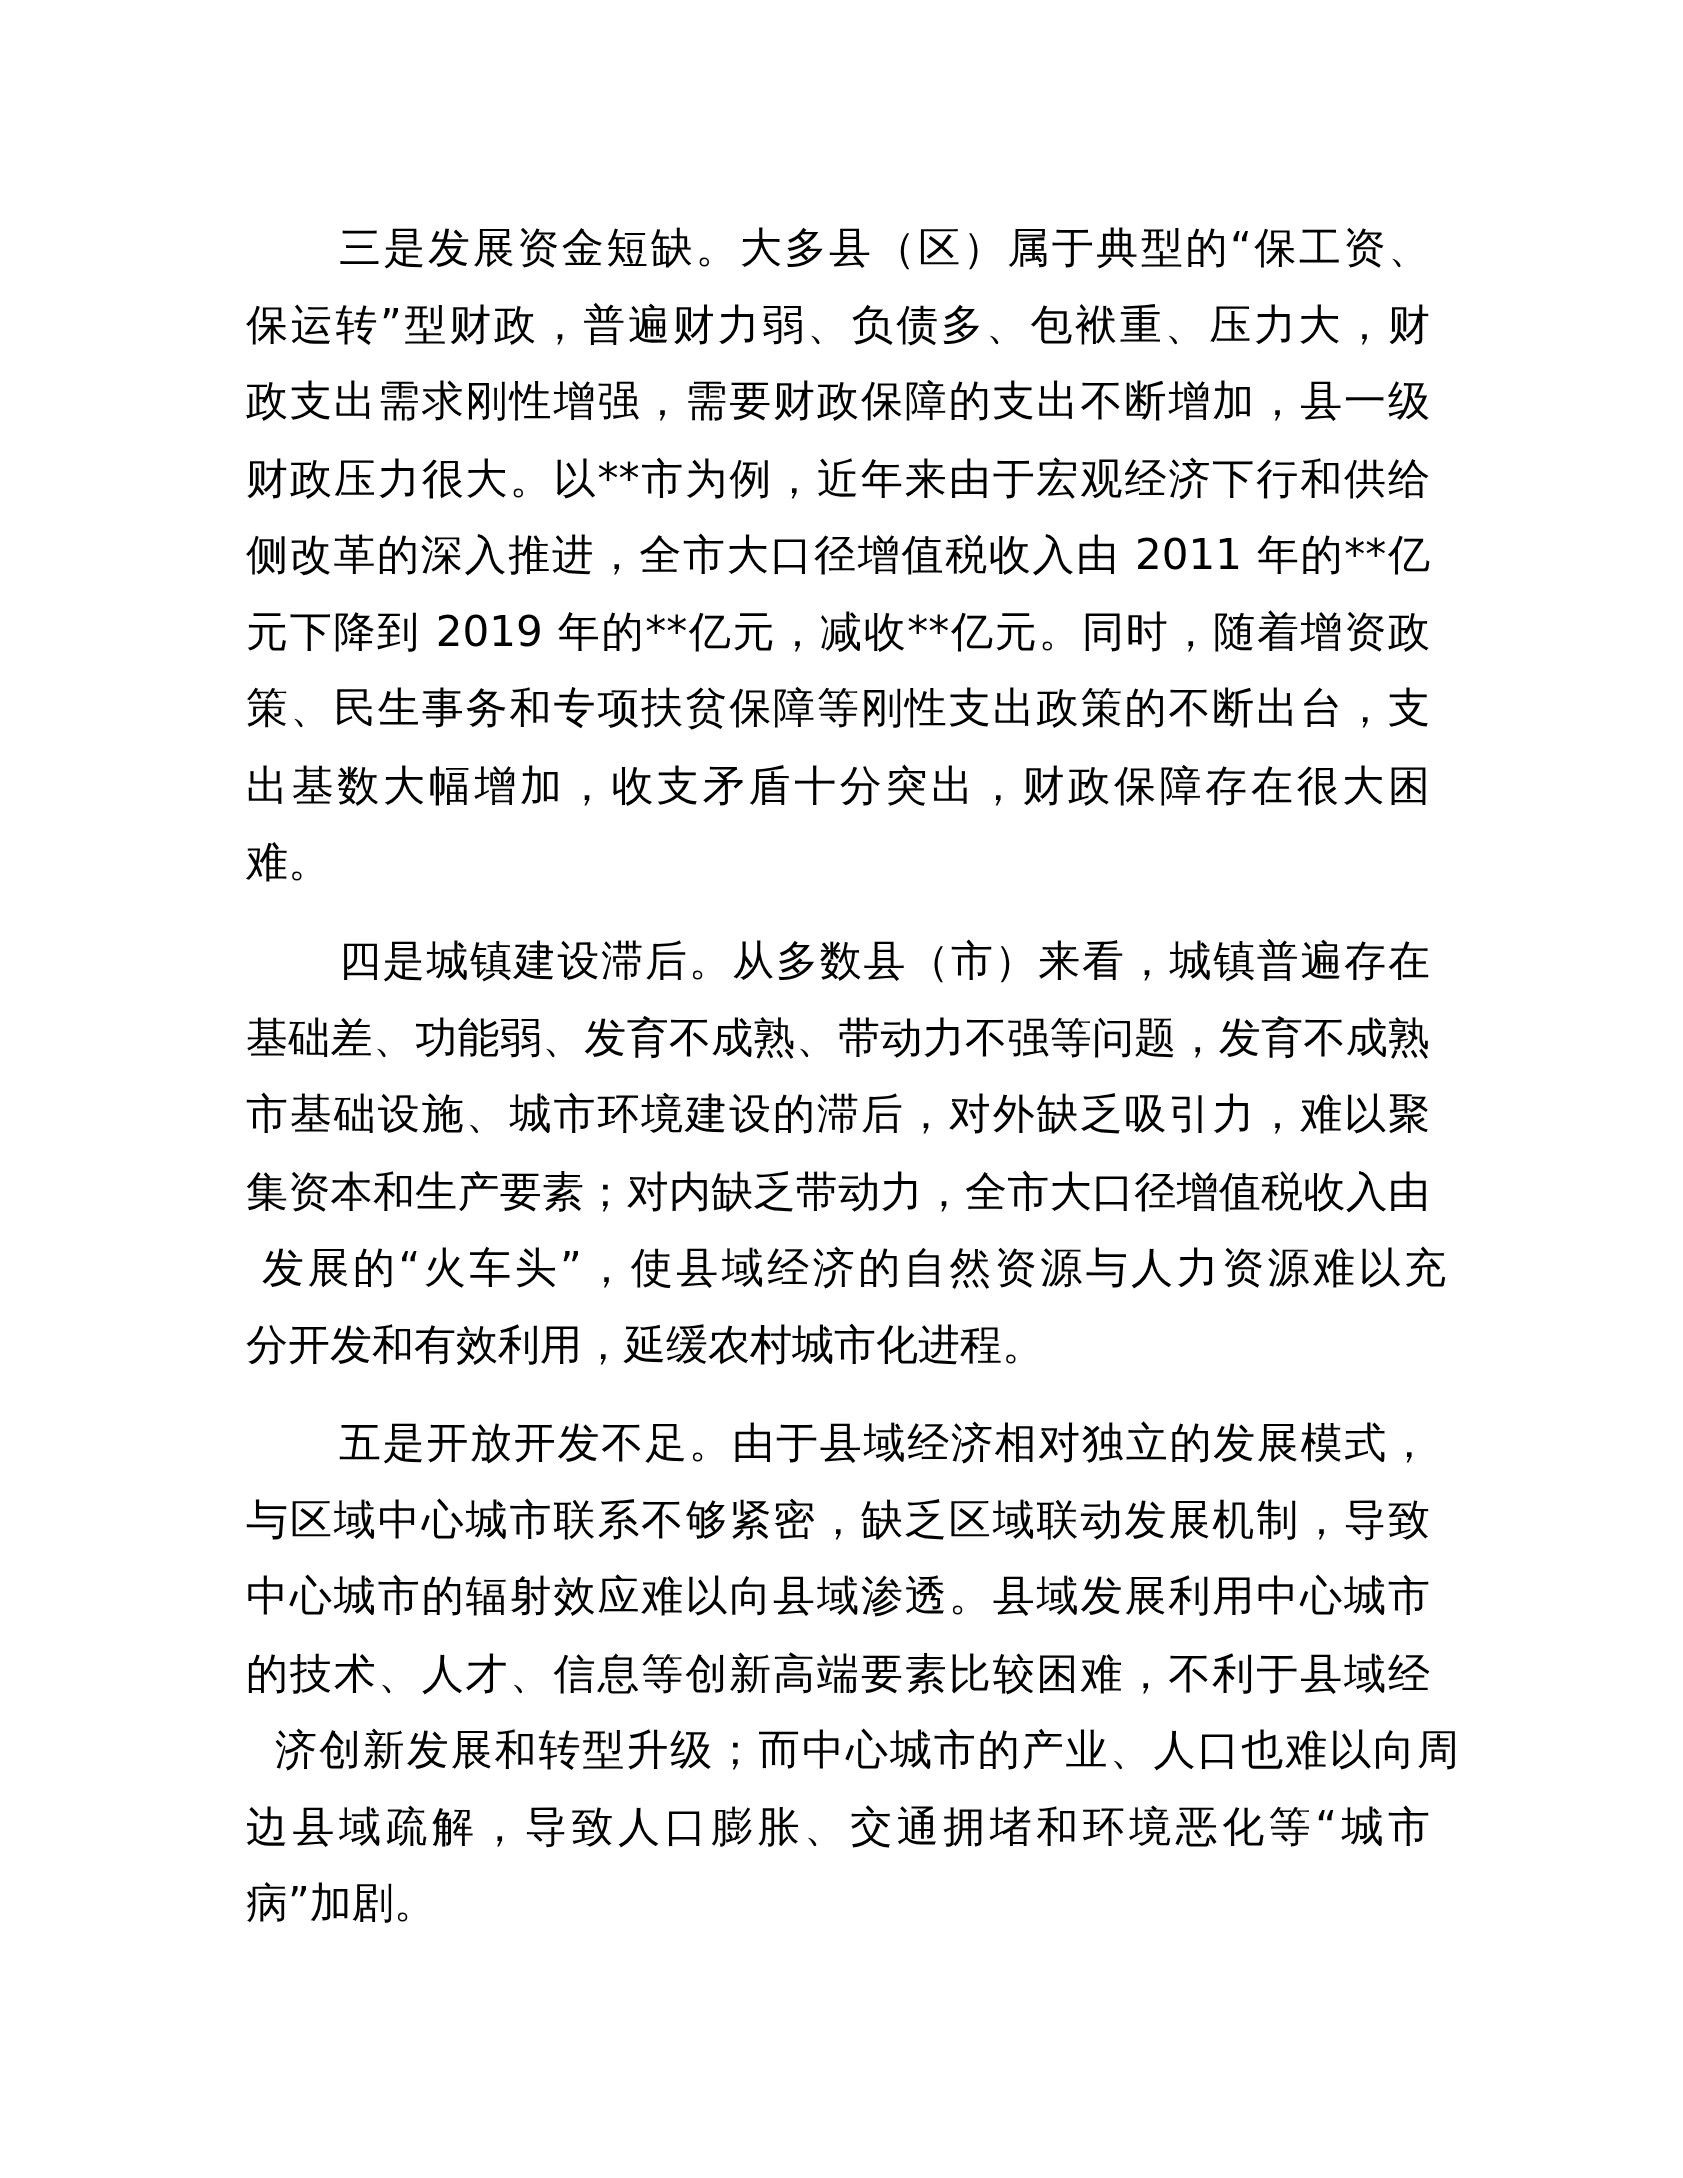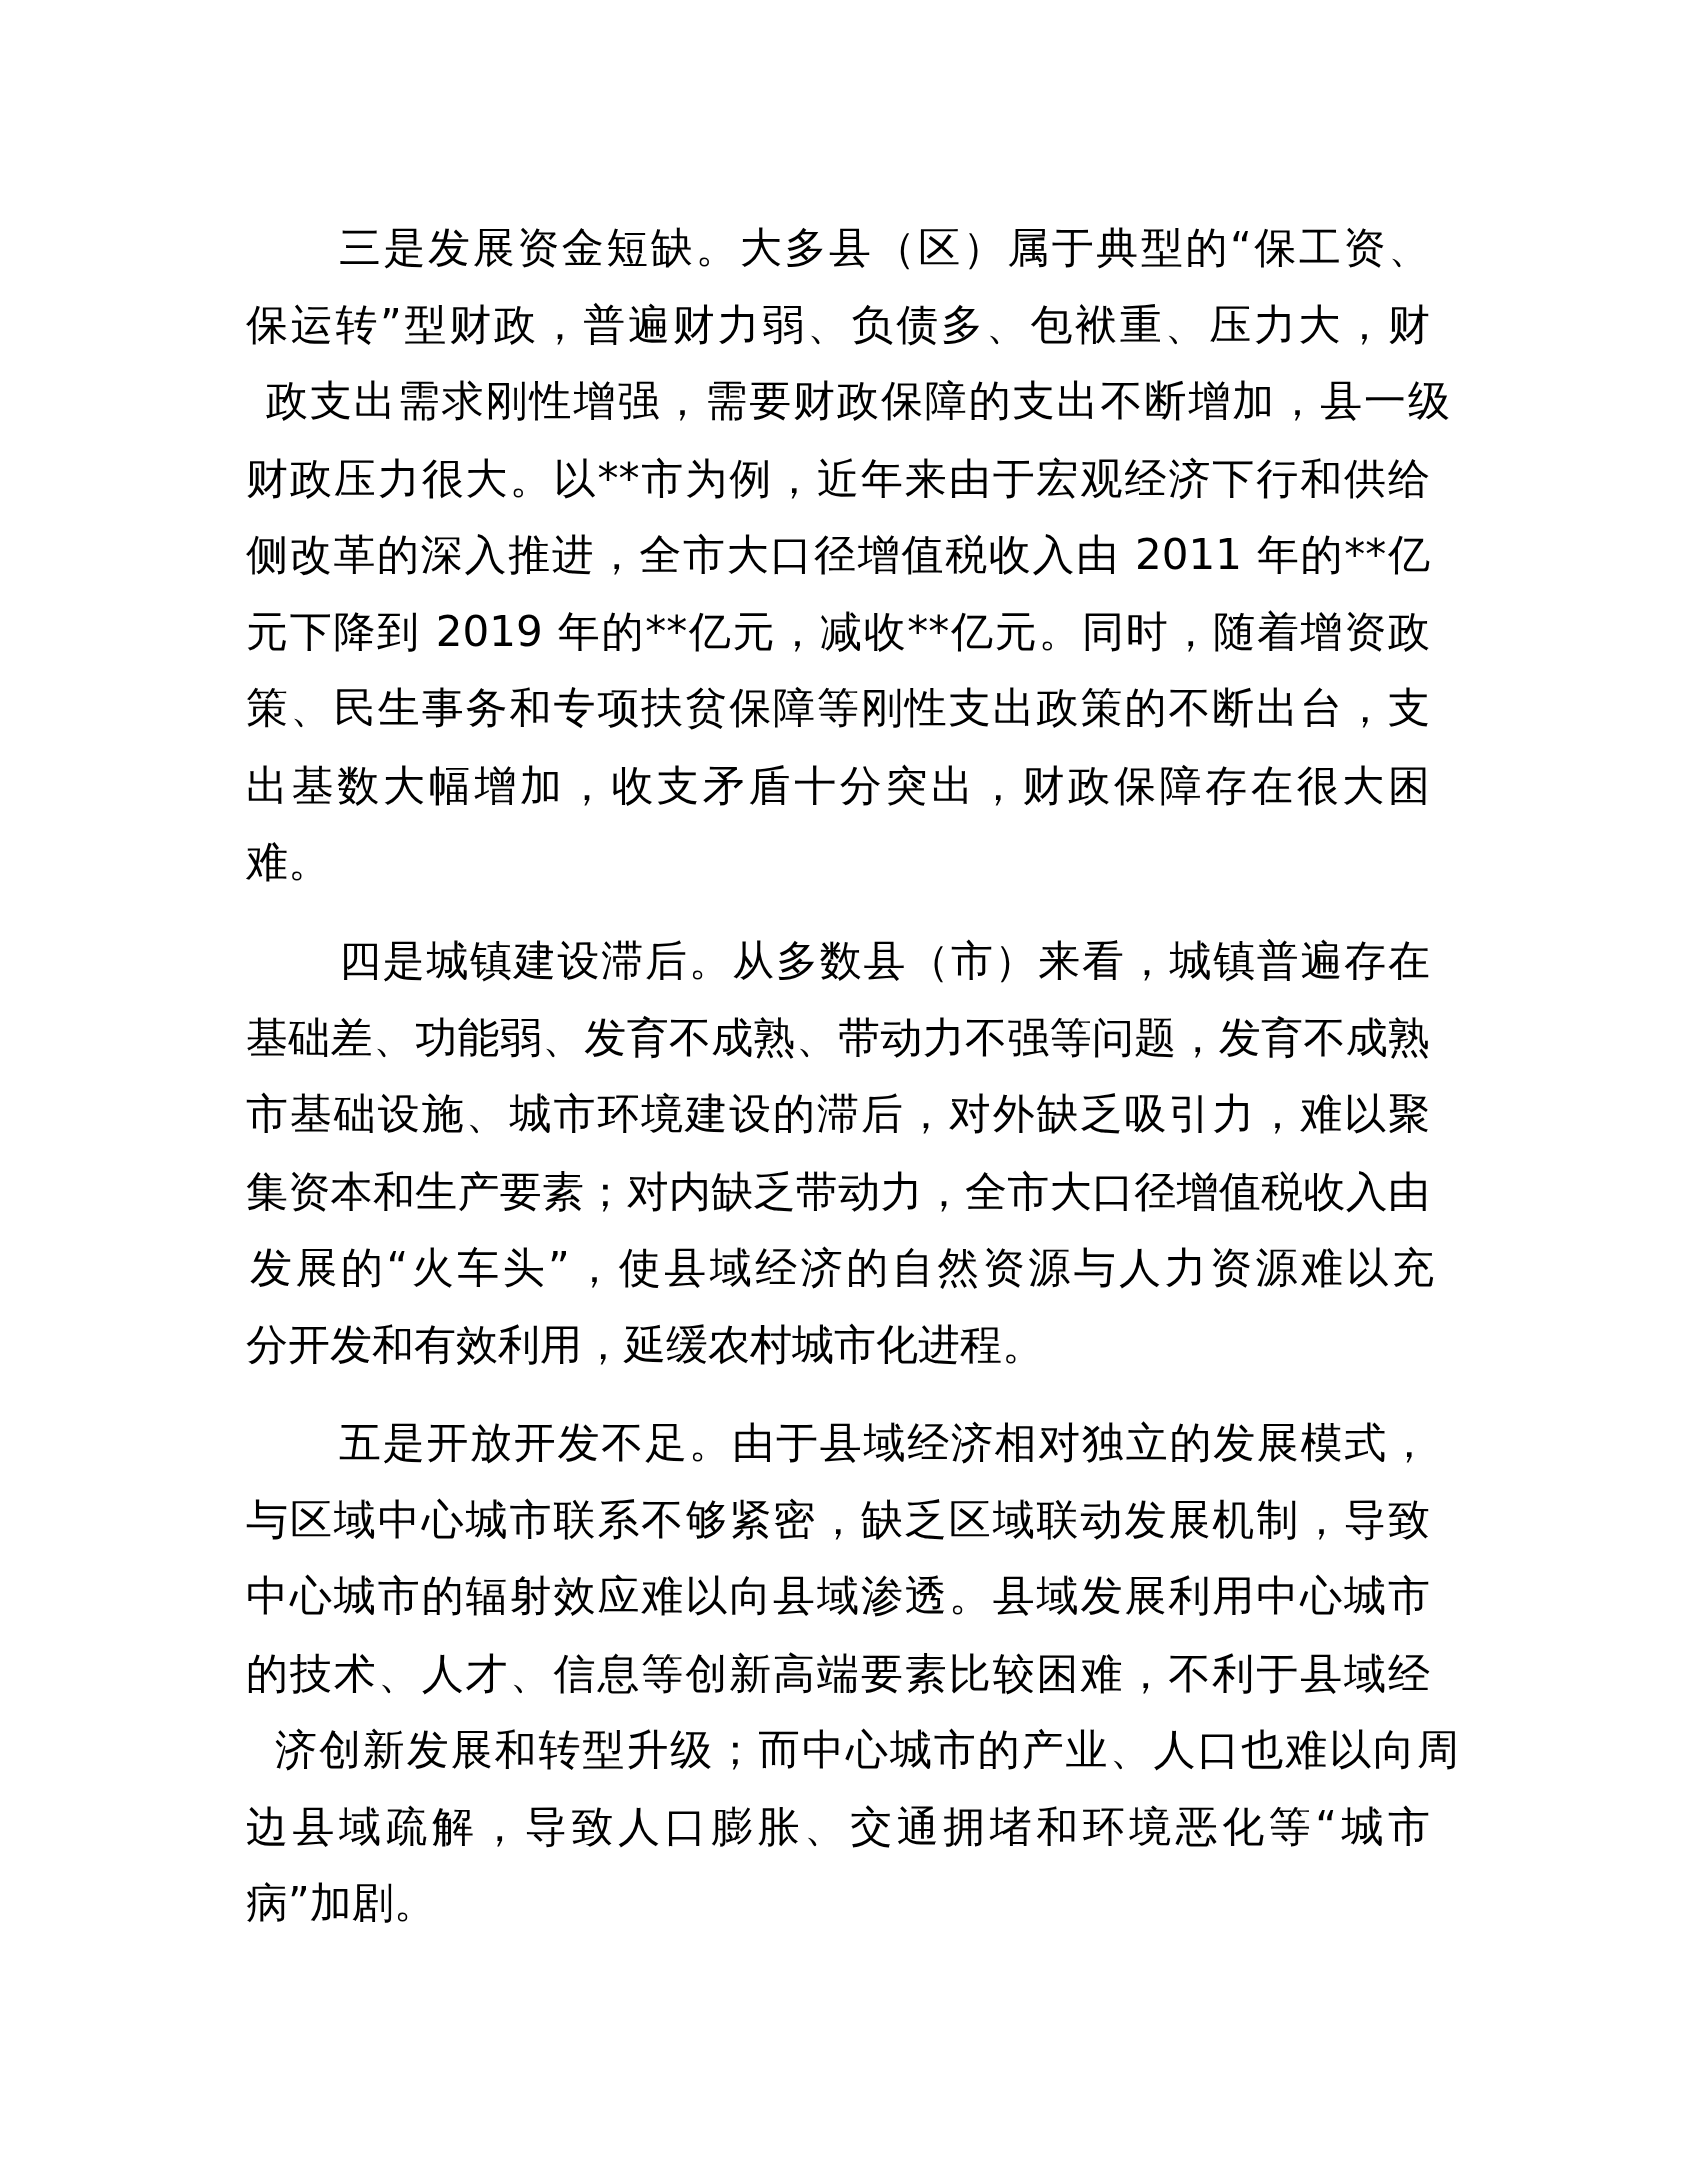--- a/index.html
+++ b/index.html
@@ -44,35 +44,35 @@
     }
   </style>
 </head>
 <body>
 
 <div class="page">
 
   <div class="paragraph" style="position:absolute; top:0; left:0; width:1184px;">
     <span class="line justify indent" style="position:absolute; top:0; left:0; width:1091px;">三是发展资金短缺。大多县（区）属于典型的“保工资、</span>
     <span class="line justify" style="position:absolute; top:77px; left:0; width:1184px;">保运转”型财政，普遍财力弱、负债多、包袱重、压力大，财</span>
-    <span class="line justify" style="position:absolute; top:153px; left:0; width:1184px;margin-left:20px;">政支出需求刚性增强，需要财政保障的支出不断增加，县一级</span>
+    <span class="line justify" style="position:absolute; top:153px; left:0; width:1184px;">政支出需求刚性增强，需要财政保障的支出不断增加，县一级</span>
     <span class="line justify" style="position:absolute; top:231px; left:0; width:1184px;">财政压力很大。以**市为例，近年来由于宏观经济下行和供给</span>
     <span class="line justify" style="position:absolute; top:307px; left:0; width:1184px;">侧改革的深入推进，全市大口径增值税收入由 2011 年的**亿</span>
     <span class="line justify" style="position:absolute; top:384px; left:0; width:1184px;">元下降到 2019 年的**亿元，减收**亿元。同时，随着增资政</span>
     <span class="line justify" style="position:absolute; top:460px; left:0; width:1184px;">策、民生事务和专项扶贫保障等刚性支出政策的不断出台，支</span>
     <span class="line justify" style="position:absolute; top:538px; left:0; width:1184px;">出基数大幅增加，收支矛盾十分突出，财政保障存在很大困</span>
     <span class="line" style="position:absolute; top:614px; left:0;">难。</span>
   </div>
 
   <div class="paragraph" style="position:absolute; top:713px; left:0; width:1184px;">
     <span class="line justify" style="position:absolute; top:0; left:93px; width:1091px;">四是城镇建设滞后。从多数县（市）来看，城镇普遍存在</span>
     <span class="line justify" style="position:absolute; top:77px; left:0; width:1184px;">基础差、功能弱、发育不成熟、带动力不强等问题，发育不成熟</span>
     <span class="line justify" style="position:absolute; top:153px; left:0; width:1184px;">市基础设施、城市环境建设的滞后，对外缺乏吸引力，难以聚</span>
     <span class="line justify" style="position:absolute; top:231px; left:0; width:1184px;">集资本和生产要素；对内缺乏带动力，全市大口径增值税收入由</span>
-    <span class="line justify" style="position:absolute; top:307px; left:4px; width:1184px;">发展的“火车头”，使县域经济的自然资源与人力资源难以充</span>
+    <span class="line justify" style="position:absolute; top:307px; left:16px; width:1184px;">发展的“火车头”，使县域经济的自然资源与人力资源难以充</span>
     <span class="line" style="position:absolute; top:384px; left:0;">分开发和有效利用，延缓农村城市化进程。</span>
   </div>
 
   <div class="paragraph" style="position:absolute; top:1195px; left:0; width:1184px;">
     <span class="line justify" style="position:absolute; top:0; left:93px; width:1091px;">五是开放开发不足。由于县域经济相对独立的发展模式，</span>
     <span class="line justify" style="position:absolute; top:77px; left:0; width:1184px;">与区域中心城市联系不够紧密，缺乏区域联动发展机制，导致</span>
     <span class="line justify" style="position:absolute; top:153px; left:0; width:1184px;">中心城市的辐射效应难以向县域渗透。县域发展利用中心城市</span>
     <span class="line justify" style="position:absolute; top:231px; left:0; width:1184px;">的技术、人才、信息等创新高端要素比较困难，不利于县域经</span>
     <span class="line justify" style="position:absolute; top:307px; left:0; width:1184px;margin-left:29px;">济创新发展和转型升级；而中心城市的产业、人口也难以向周</span>
     <span class="line justify" style="position:absolute; top:384px; left:0; width:1184px;">边县域疏解，导致人口膨胀、交通拥堵和环境恶化等“城市</span>

